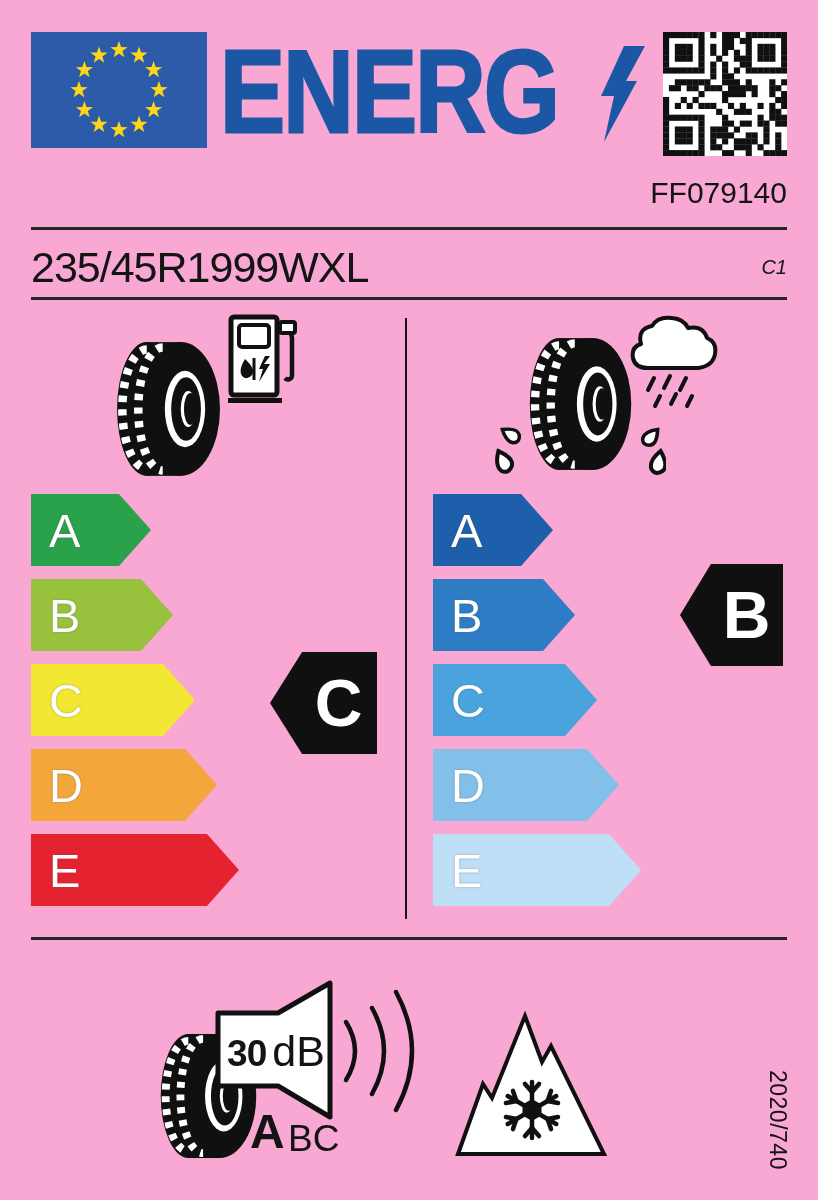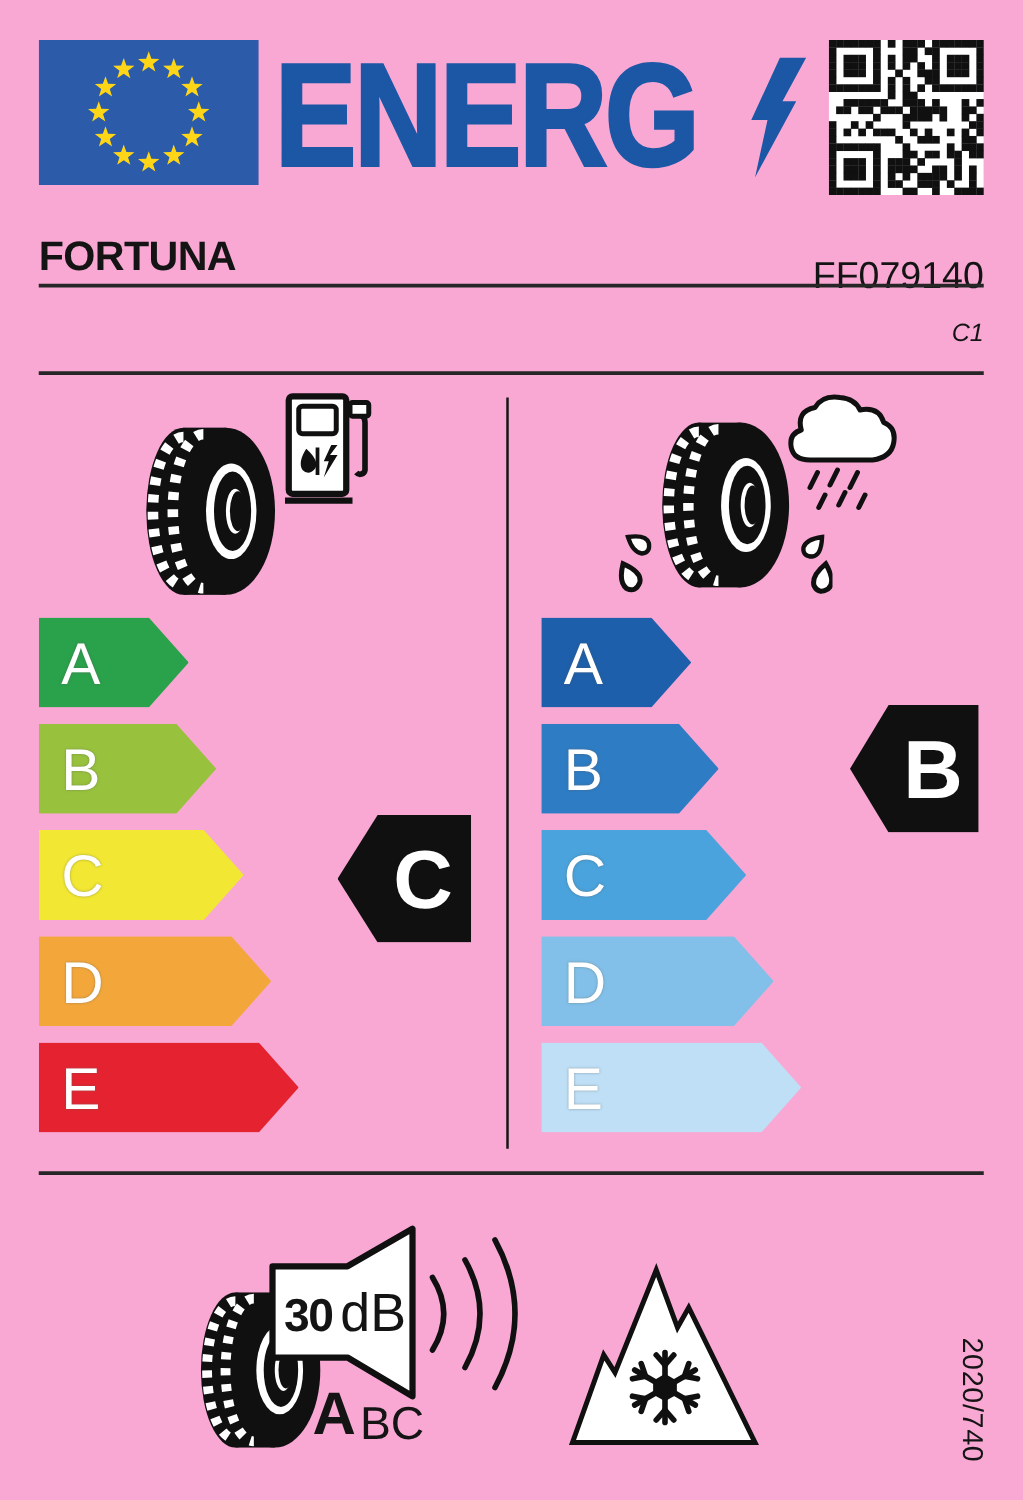--- a/index.html
+++ b/index.html
@@ -4,21 +4,21 @@
 <style>
   html,body{margin:0;padding:0;background:#fff;}
   .label{position:relative;width:818px;height:1200px;background:#f9a8d4;overflow:hidden;
          font-family:"Liberation Sans","DejaVu Sans",sans-serif;color:#141414;}
   .abs{position:absolute;}
   .rule{position:absolute;left:31px;width:756px;height:3px;background:#262626;}
   .wordmark{position:absolute;left:220px;top:34px;font-size:116px;font-weight:bold;line-height:1;
             letter-spacing:-2px;transform:scaleX(.84);transform-origin:left top;
             -webkit-text-stroke:3px currentColor;}
   .brand{position:absolute;left:31px;top:186px;font-size:33px;font-weight:bold;letter-spacing:-.5px;}
-  .article{position:absolute;right:31px;top:204px;font-size:30px;}
+  .article{position:absolute;right:31px;top:176px;font-size:30px;}
   .size{position:absolute;left:31px;top:243px;font-size:43px;letter-spacing:-1px;}
   .tclass{position:absolute;right:31px;top:256px;font-size:20px;font-style:italic;}
   .divider{position:absolute;left:405px;top:318px;width:2px;height:601px;background:#161616;}
   .arrow{position:absolute;height:72px;display:flex;align-items:center;padding-left:18px;
          box-sizing:border-box;color:#fff;font-size:47px;line-height:1;
          clip-path:polygon(0 0,calc(100% - 32px) 0,100% 50%,calc(100% - 32px) 100%,0 100%);
          text-shadow:0 0 2px rgba(90,90,90,.55);}
   .rating{position:absolute;height:102px;display:flex;align-items:center;justify-content:center;
           box-sizing:border-box;padding-left:30px;color:#fff;font-weight:bold;font-size:66px;
           clip-path:polygon(0 50%,30% 0,100% 0,100% 100%,30% 100%);}
@@ -312,24 +312,24 @@
         <rect x="59.05" y="118.10" width="6.15" height="6.15"></rect>
         <rect x="64.95" y="118.10" width="6.15" height="6.15"></rect>
         <rect x="82.67" y="118.10" width="6.15" height="6.15"></rect>
         <rect x="100.38" y="118.10" width="6.15" height="6.15"></rect>
         <rect x="106.29" y="118.10" width="6.15" height="6.15"></rect>
         <rect x="112.19" y="118.10" width="6.15" height="6.15"></rect>
         <rect x="118.10" y="118.10" width="6.15" height="6.15"></rect>
       </g>
   </svg>
 
-  <div class="brand">FORTUNA</div>
   <div class="article">FF079140</div>
   <div class="rule" style="top:227px"></div>
 
+  <div class="size">235/45R1999WXL</div>
   <div class="tclass">C1</div>
   <div class="rule" style="top:297px"></div>
 
   <div class="divider"></div>
 
   <svg class="abs" style="left:112px;top:340px" width="112" height="138" viewBox="0 0 100 130">
       <use href="#tire"></use>
     </svg>
   <svg class="abs" style="left:228px;top:314px" width="72" height="96" viewBox="0 0 72 96">
     <rect x="0" y="84" width="54" height="5" fill="#101010"></rect>

